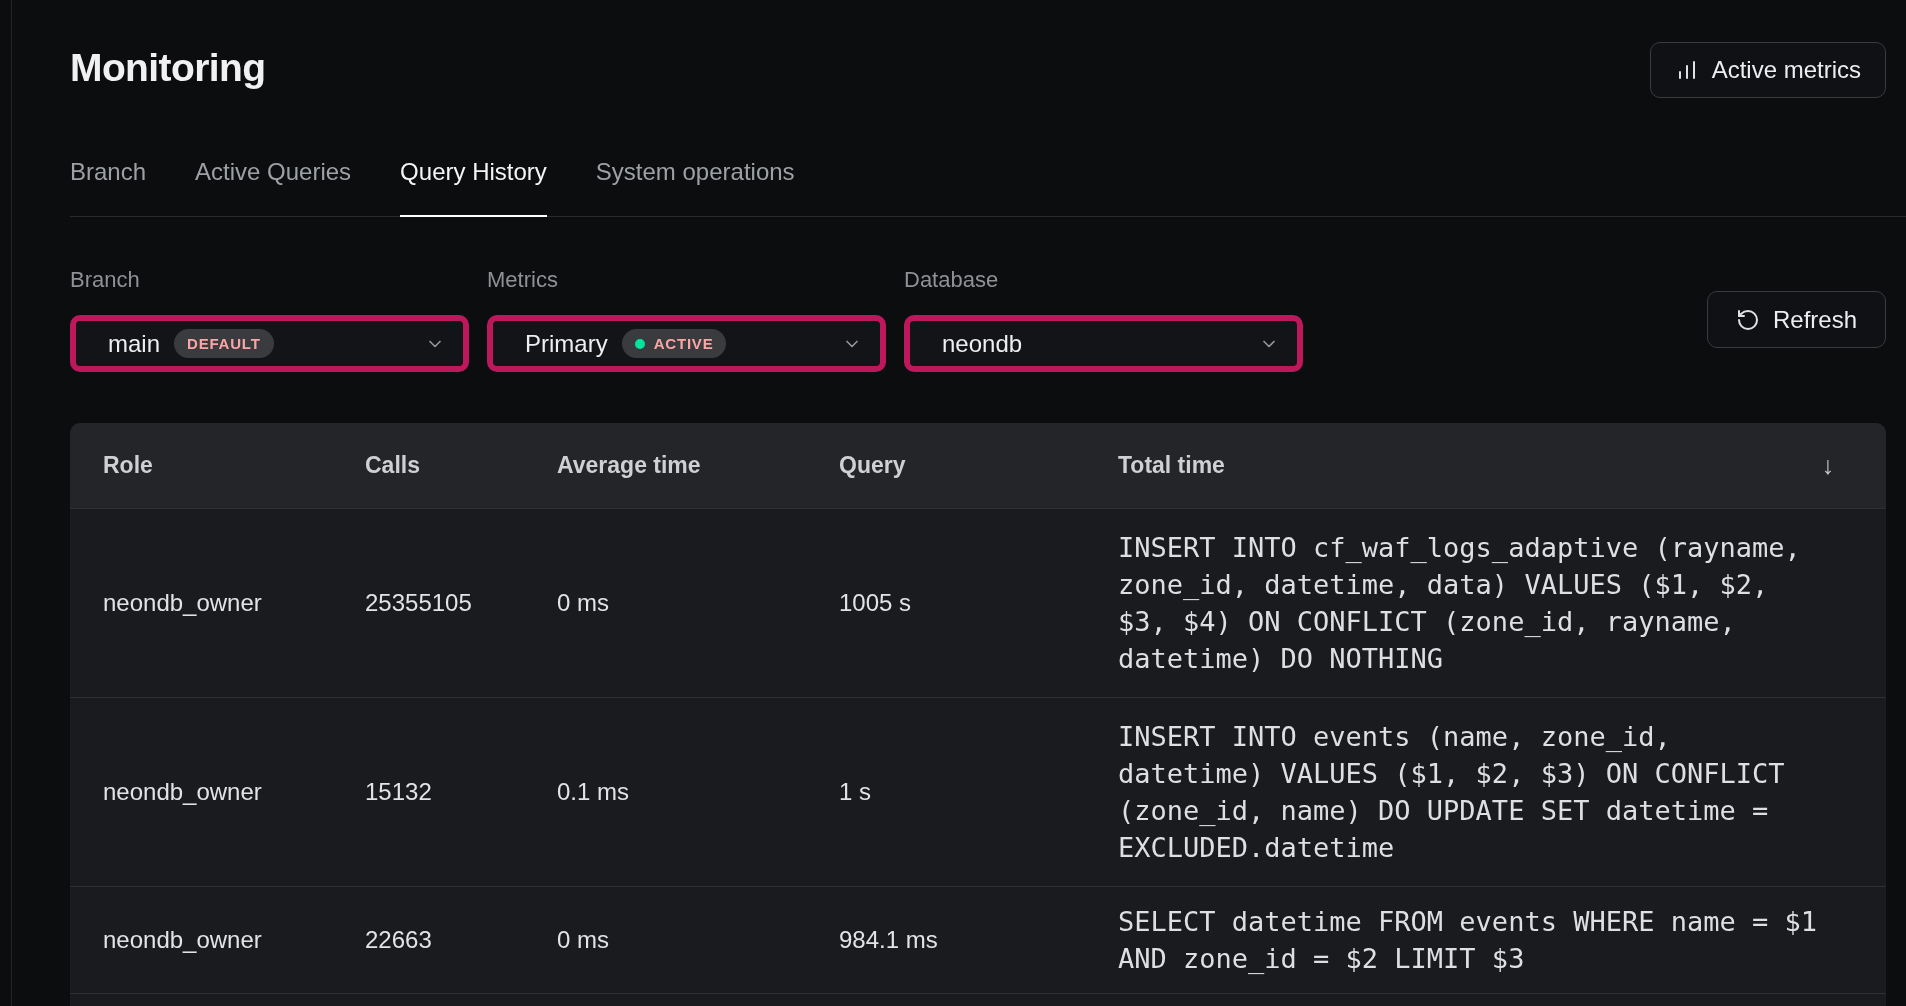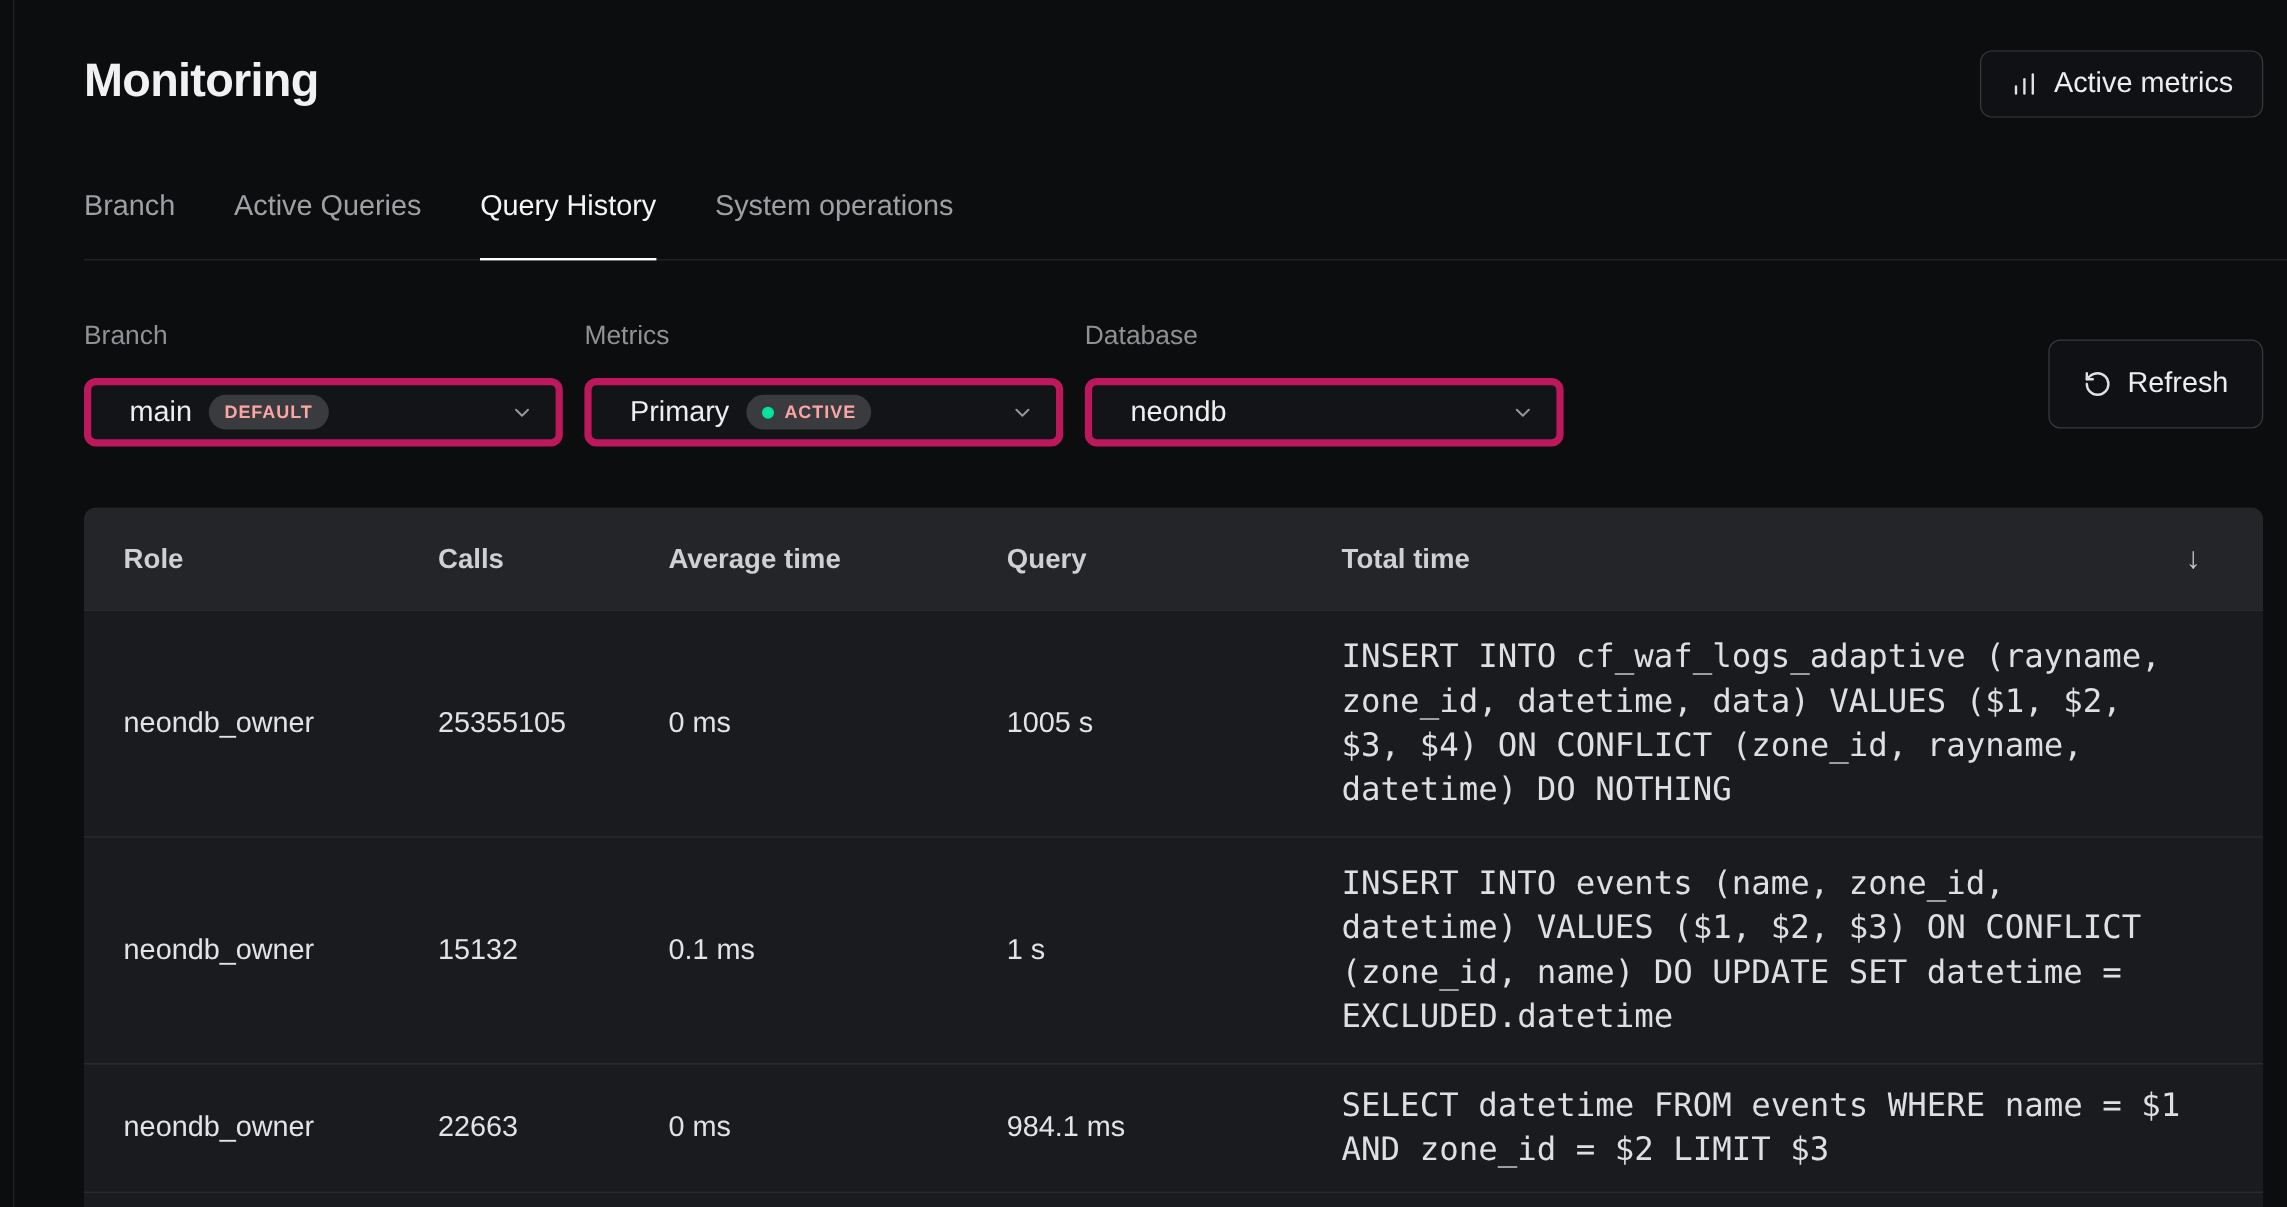--- a/index.html
+++ b/index.html
@@ -41,21 +41,21 @@
     display: flex; align-items: center; padding: 0 18px 0 32px; cursor: pointer;
   }
   .sel-value { font-size: 24px; color: #edeef0; }
   .pill {
     display: inline-flex; align-items: center; gap: 9px; margin-left: 14px;
     background: #3a3b3f; color: #fca5a5; font-size: 15px; font-weight: 700;
     letter-spacing: 0.8px; padding: 6px 13px; border-radius: 999px; white-space: nowrap;
   }
   .dot { width: 10px; height: 10px; border-radius: 50%; background: #00e599; }
   .chev { margin-left: auto; color: #94969c; display: inline-flex; }
-  .btn.refresh { margin-left: auto; height: 74px; padding: 0 28px; }
+  .btn.refresh { margin-left: auto; height: 57px; padding: 0 28px; }
 
   
   .table { margin-top: 51px; background: #1a1b1e; border-radius: 10px 10px 0 0; overflow: hidden; }
   .thead, .trow {
     display: grid;
     grid-template-columns: 262px 192px 282px 279px 1fr;
     align-items: center;
     padding-left: 33px;
   }
   .thead { height: 85px; background: #232528; font-size: 23px; font-weight: 700; color: #cfd0d4; }

